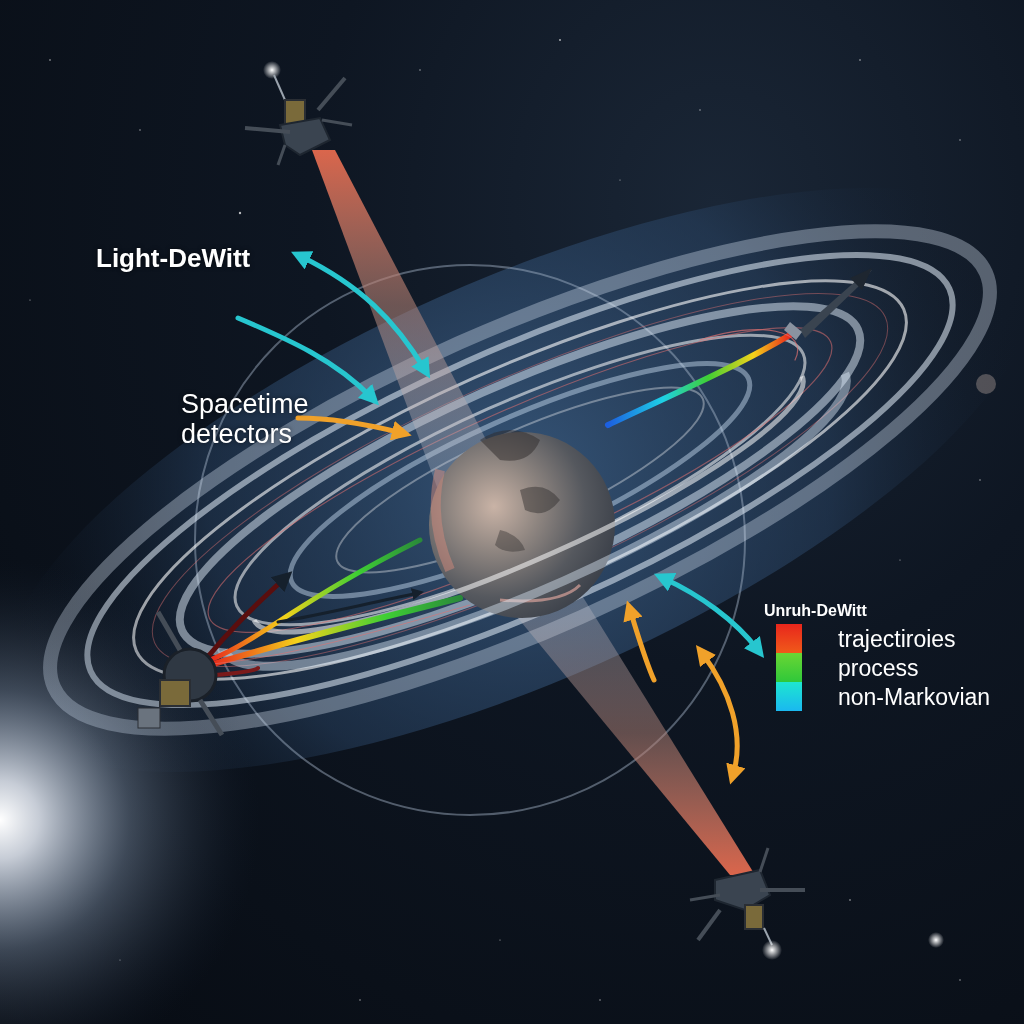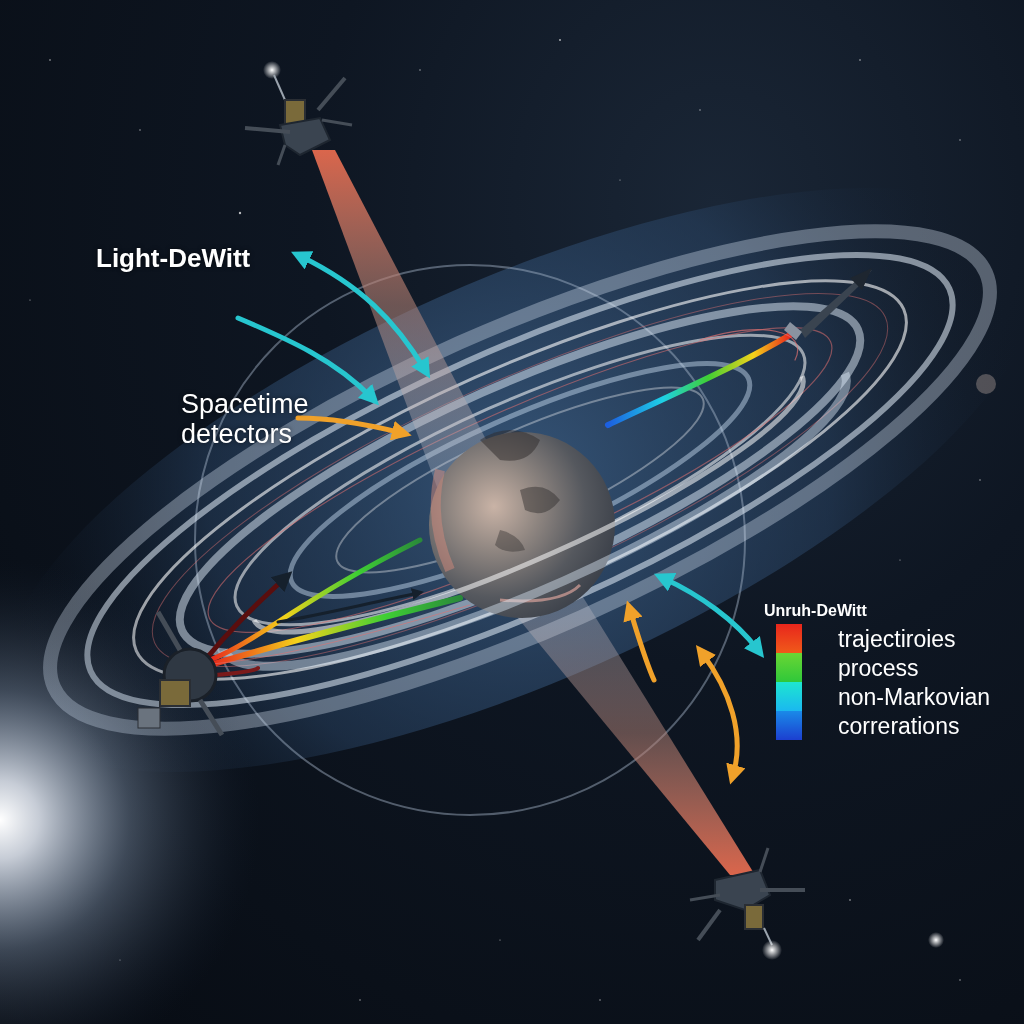--- a/index.html
+++ b/index.html
@@ -221,17 +221,13 @@
     <span class="legend-text">trajectiroies</span>
   </div>
   <div class="legend-row">
     <span class="legend-swatch" style="background:linear-gradient(#6ad634,#2fc83a)"></span>
     <span class="legend-text">process</span>
   </div>
   <div class="legend-row">
     <span class="legend-swatch" style="background:linear-gradient(#1ee6d0,#1ab8f0)"></span>
     <span class="legend-text">non-Markovian</span>
   </div>
-  <div class="legend-row">
-    <span class="legend-swatch" style="background:linear-gradient(#1a8ae8,#1c3fd0)"></span>
-    <span class="legend-text">correrations</span>
-  </div>
 </div>
 
 </body></html>

